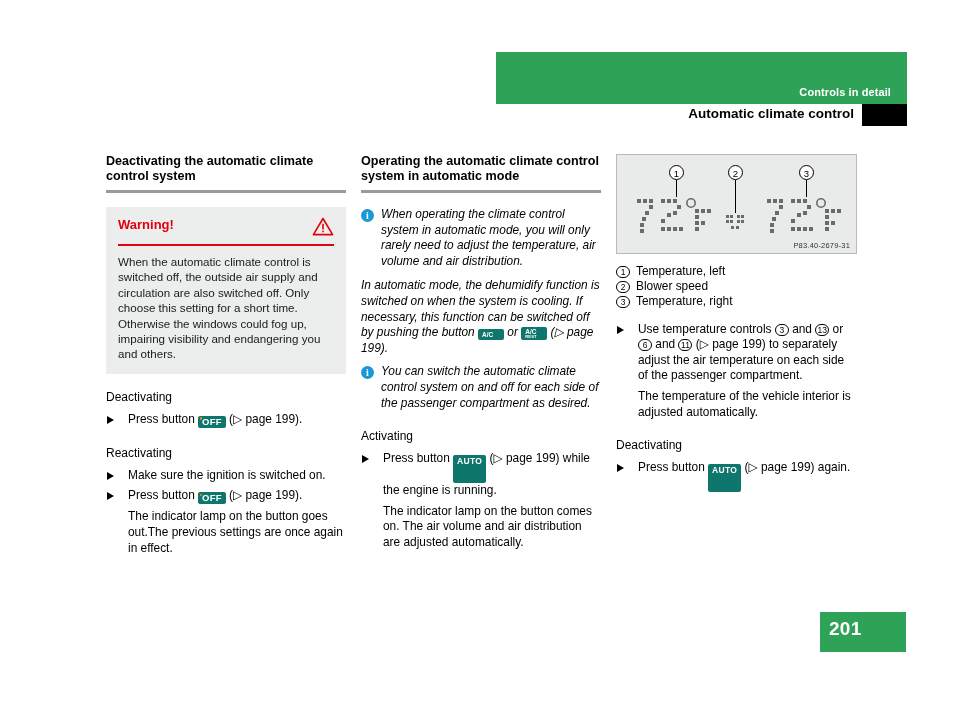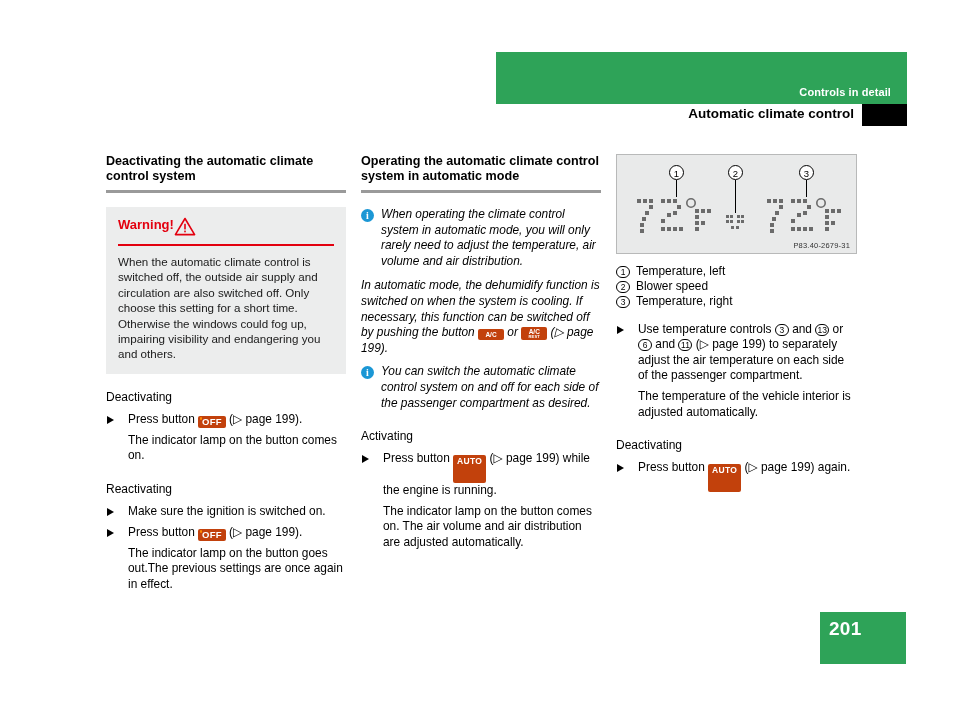--- a/index.html
+++ b/index.html
@@ -83,20 +83,21 @@
 
   
   .warnbox {
     background: #eceded;
     padding: 10px 12px 12px 12px;
     box-sizing: border-box;
   }
   .warn-head {
     display: flex;
     align-items: flex-start;
+    justify-content: space-between;
     padding-bottom: 8px;
   }
   .warn-title {
     color: #e3000f;
     font-size: 13px;
     font-weight: bold;
     line-height: 16px;
   }
   .warn-rule {
     height: 2px;
@@ -171,25 +172,24 @@
     font-weight: bold;
     font-size: 10px;
     line-height: 13px;
     text-align: center;
     font-family: "Liberation Serif", serif;
   }
 
   
   .btn {
     display: inline-block;
-    background: #c2410c;
+    background: #0f766e;
     color: #ffffff;
     border-radius: 2px;
     font-weight: bold;
-    text-align: center;
     vertical-align: -2px;
     position: relative;
     padding: 0 4px;
     font-style: normal;
   }
   .btn-off {
     font-size: 9.5px;
     line-height: 12px;
     height: 12px;
     min-width: 19px;
@@ -296,21 +296,21 @@
     letter-spacing: 0.2px;
   }
   .lcd-group { position: absolute; }
 
   
   .page-badge {
     position: absolute;
     left: 820px;
     top: 612px;
     width: 86px;
-    height: 52px;
+    height: 40px;
     background: #2ea358;
   }
   .page-badge span {
     position: absolute;
     left: 9px;
     top: 6px;
     color: #ffffff;
     font-size: 19px;
     font-weight: bold;
     letter-spacing: 0.3px;
@@ -345,21 +345,20 @@
     <div class="warn-body">When the automatic climate control is switched off, the outside air supply and circulation are also switched off. Only choose this setting for a short time. Otherwise the windows could fog up, impairing visibility and endangering you and others.</div>
   </div>
 
   <div class="sub-head first">Deactivating</div>
   <div class="bullet">
     <span class="tri"></span>
     <span>Press button</span>
     <span class="btn btn-off">OFF</span>
     <span>(▷ page 199).</span>
   </div>
-  <div class="indent">The indicator lamp on the button comes on.</div>
 
   <div class="sub-head">Reactivating</div>
   <div class="bullet">
     <span class="tri"></span>
     <span>Make sure the ignition is switched on.</span>
   </div>
   <div class="bullet">
     <span class="tri"></span>
     <span>Press button</span>
     <span class="btn btn-off">OFF</span>

